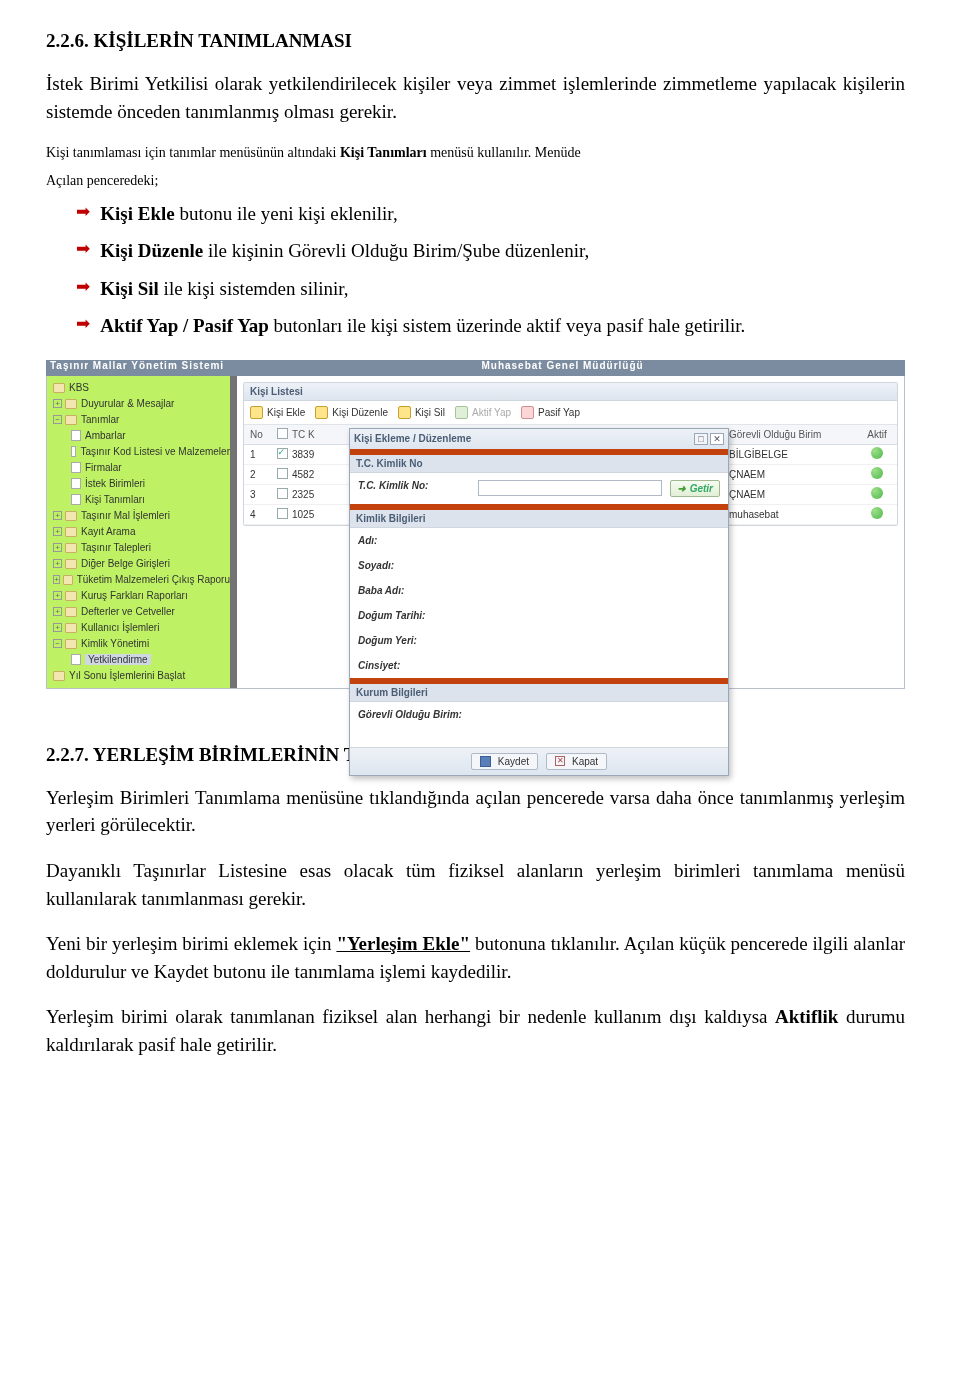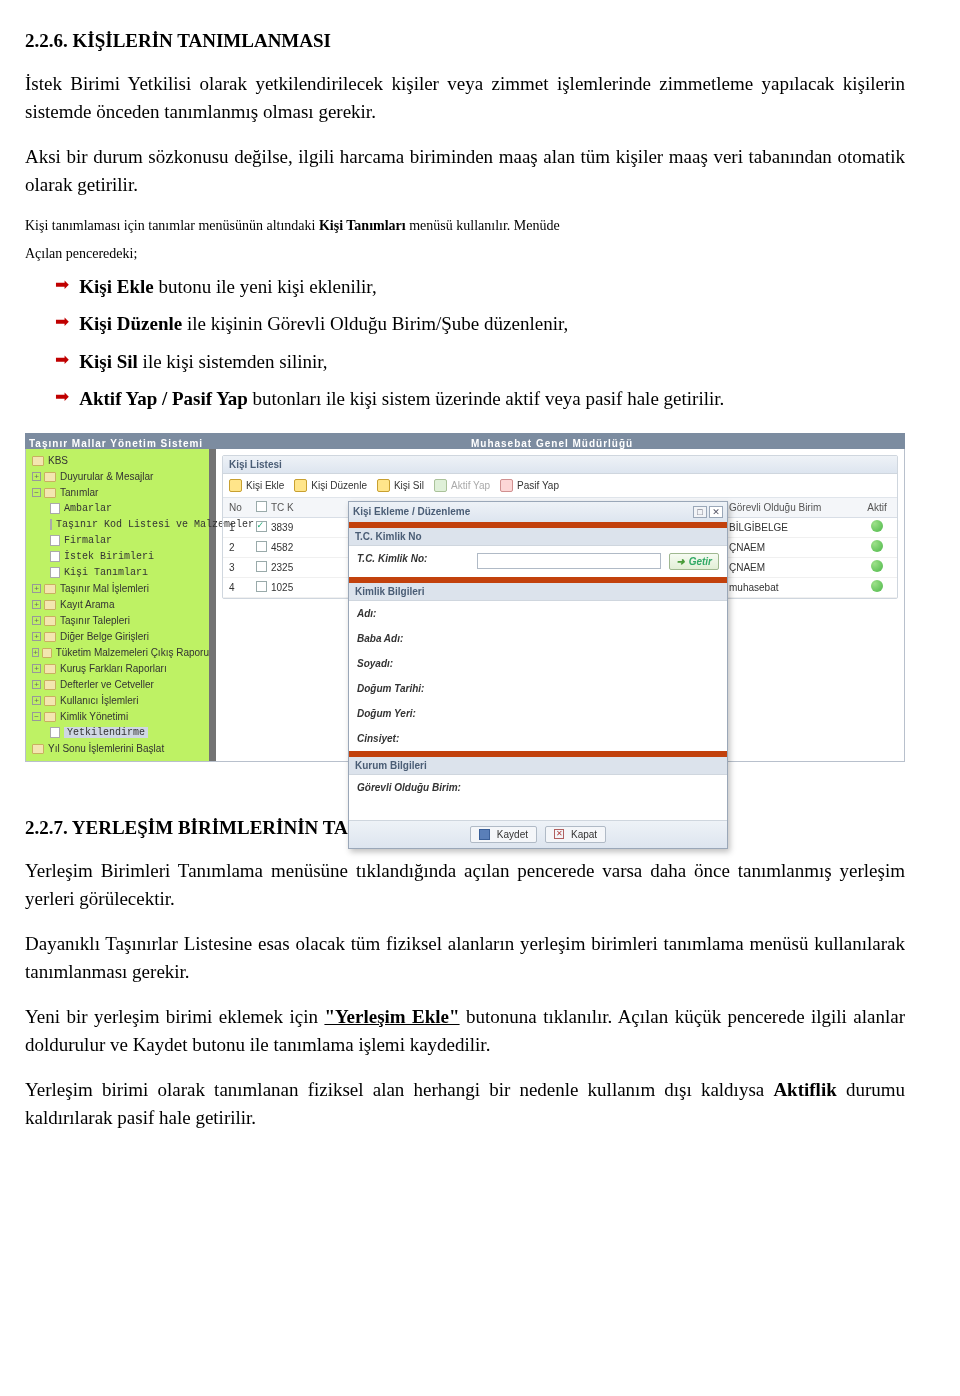--- a/index.html
+++ b/index.html
@@ -1,35 +1,35 @@
 <!DOCTYPE html>
 <html><head>
 <meta charset="utf-8">
 <style>
   * { box-sizing: border-box; margin: 0; padding: 0; }
   body { font-family: Georgia, 'Times New Roman', serif; background: #fff; color: #000; width: 960px; }
-  .page { padding: 30px 55px 30px 25px; }
+  .page { padding: 30px 55px 30px 46px; }
   .section-num { font-weight: bold; font-size: 19px; margin-bottom: 18px; }
   .para { font-size: 19px; line-height: 1.45; margin-bottom: 18px; text-align: justify; }
   .para2 { font-size: 14px; line-height: 1.45; margin-bottom: 8px; text-align: justify; }
   .list { margin-bottom: 20px; }
   .list-item { display: flex; align-items: flex-start; margin-bottom: 10px; font-size: 19px; line-height: 1.45; text-align: justify; }
   .arrow { color: #c00000; font-size: 17px; margin-right: 10px; margin-left: 30px; flex-shrink: 0; line-height: 1.45; }
   .list-text { flex: 1; }
   .bold { font-weight: bold; }
   .underline { text-decoration: underline; }
 
   
   .app { width: 100%; font-family: Tahoma, Arial, sans-serif; font-size: 10px; color: #333; margin-bottom: 55px; }
-  .app-header { background: #7c8ca0; color: #fff; height: 16px; display: flex; align-items: flex-end; padding: 0 4px; font-weight: bold; letter-spacing: 1px; }
+  .app-header { background: #7c8ca0; color: #fff; height: 16px; display: flex; align-items: flex-start; padding: 0 4px; font-weight: bold; letter-spacing: 1px; }
   .app-header .hdrspacer { flex: 1; }
   .app-body { display: flex; background: #fff; border: 1px solid #b8c0cc; border-top: none; }
   .tree { width: 190px; border-right: 7px solid #737373; padding: 4px 0 4px 4px; background: #bef264; }
   .tree-row { display: flex; align-items: center; height: 16px; padding-left: 2px; white-space: nowrap; }
-  .tree-row.indent1 { padding-left: 20px; font-family: Liberation Mono, monospace; }
+  .tree-row.indent1 { padding-left: 20px; }
   .tree-row.sel .tree-label { background: #cfd7e3; padding: 0 3px; }
   .pm { display: inline-flex; width: 9px; height: 9px; border: 1px solid #999; color: #666; font-size: 8px; line-height: 7px; justify-content: center; align-items: center; margin-right: 3px; }
   .fico { width: 12px; height: 10px; background: #f3e6b0; border: 1px solid #c8b060; border-radius: 1px; margin-right: 4px; display: inline-block; }
   .pico { width: 10px; height: 11px; background: #fff; border: 1px solid #aaa; margin-right: 4px; display: inline-block; }
   .tree-label { color: #333; }
   .content { flex: 1; padding: 6px; position: relative; }
   .panel { border: 1px solid #cfd6de; border-radius: 2px; }
   .panel-hd { background: linear-gradient(#eef2f7,#dde5ef); color: #4a5d75; font-weight: bold; padding: 3px 6px; border-bottom: 1px solid #cfd6de; }
   .toolbar { display: flex; align-items: center; padding: 5px 6px; gap: 10px; border-bottom: 1px solid #e0e5eb; }
   .toolbar .tb-btn { display: flex; align-items: center; gap: 4px; cursor: pointer; }
@@ -48,21 +48,21 @@
   .c-tc { width: 38px; }
   .c-spacer { flex: 1; }
   .c-dog { width: 76px; }
   .c-cin { width: 64px; }
   .c-birim { width: 128px; }
   .c-aktif { width: 40px; text-align: center; }
   .chk { width: 11px; height: 11px; border: 1px solid #9aa; display: inline-block; background: #fff; position: relative; }
   .chk.checked::after { content: "✓"; color: #2a7; font-size: 9px; position: absolute; top: -2px; left: 0; }
   .dot { width: 12px; height: 12px; border-radius: 50%; background: radial-gradient(circle at 30% 30%, #9de08a, #4db849); display: inline-block; }
 
-  .modal { position: absolute; top: 52px; left: 112px; width: 380px; background: #fff; border: 1px solid #9aa7b8; box-shadow: 2px 3px 6px rgba(0,0,0,0.25); margin-left: 20px; }
+  .modal { position: absolute; top: 52px; left: 112px; width: 380px; background: #fff; border: 1px solid #9aa7b8; box-shadow: 2px 3px 6px rgba(0,0,0,0.25); }
   .modal-hd { background: linear-gradient(#eef2f7,#dde5ef); display: flex; align-items: center; height: 20px; padding: 0 4px; color: #4a5d75; }
   .modal-hd .mttl { flex: 1; font-weight: bold; }
   .mh-btn { width: 14px; height: 12px; border: 1px solid #9aa7b8; margin-left: 2px; display: flex; align-items: center; justify-content: center; font-size: 9px; color: #556; background: #f2f4f7; }
   .mh-btn.close { background: #fff; }
   .section-hdr { background: #dce3ec; color: #4a5d75; font-weight: bold; padding: 3px 6px; border-top: 6px solid #c2410c; border-bottom: 1px solid #cfd6de; }
   .modal-row { display: flex; align-items: flex-start; padding: 7px 8px; font-style: italic; }
   .mlab { width: 120px; font-weight: bold; color: #333; }
   .minput { flex: 1; height: 16px; border: 1px solid #b0bac6; background: #fff; }
   .getir-btn { display: flex; align-items: center; gap: 4px; margin-left: 8px; padding: 2px 6px; border: 1px solid #9fb890; border-radius: 2px; background: linear-gradient(#f6fbf2,#e2efd6); color: #3a6; font-weight: bold; cursor: pointer; }
   .getir-arrow { color: #4a9c3a; }
@@ -73,21 +73,20 @@
   .close-ico::before { content: "✕"; color: #b04040; font-size: 8px; position: absolute; top: -1px; left: 1px; }
 </style>
 </head>
 <body>
 
 <div class="page">
 
   <div class="section-num">2.2.6. KİŞİLERİN TANIMLANMASI</div>
 
   <div class="para">İstek Birimi Yetkilisi olarak yetkilendirilecek kişiler veya zimmet işlemlerinde zimmetleme yapılacak kişilerin sistemde önceden tanımlanmış olması gerekir.</div>
-  <div class="para">Aksi bir durum sözkonusu değilse, ilgili harcama biriminden maaş alan tüm kişiler maaş veri tabanından otomatik olarak getirilir.</div>
   <div class="para2">
     <span>Kişi tanımlaması için tanımlar menüsünün altındaki </span><span class="bold">Kişi Tanımları</span><span> menüsü kullanılır. Menüde</span>
   </div>
   <div class="para2">Açılan penceredeki;</div>
 
   <div class="list">
     <div class="list-item">
       <span class="arrow">➡</span>
       <span class="list-text"><span class="bold">Kişi Ekle</span><span> butonu ile yeni kişi eklenilir,</span></span>
     </div>
@@ -297,24 +296,24 @@
             <span class="getir-btn">
                 <span class="getir-arrow">➜</span>
                 <span>Getir</span>
               </span>
           </div>
           <div class="section-hdr">Kimlik Bilgileri</div>
           <div class="modal-row">
               <span class="mlab">Adı:</span>
             </div>
           <div class="modal-row">
+              <span class="mlab">Soyadı:</span>
+            </div>
+          <div class="modal-row">
               <span class="mlab">Baba Adı:</span>
-            </div>
-          <div class="modal-row">
-              <span class="mlab">Soyadı:</span>
             </div>
           <div class="modal-row">
               <span class="mlab">Doğum Tarihi:</span>
             </div>
           <div class="modal-row">
               <span class="mlab">Doğum Yeri:</span>
             </div>
           <div class="modal-row">
               <span class="mlab">Cinsiyet:</span>
             </div>

